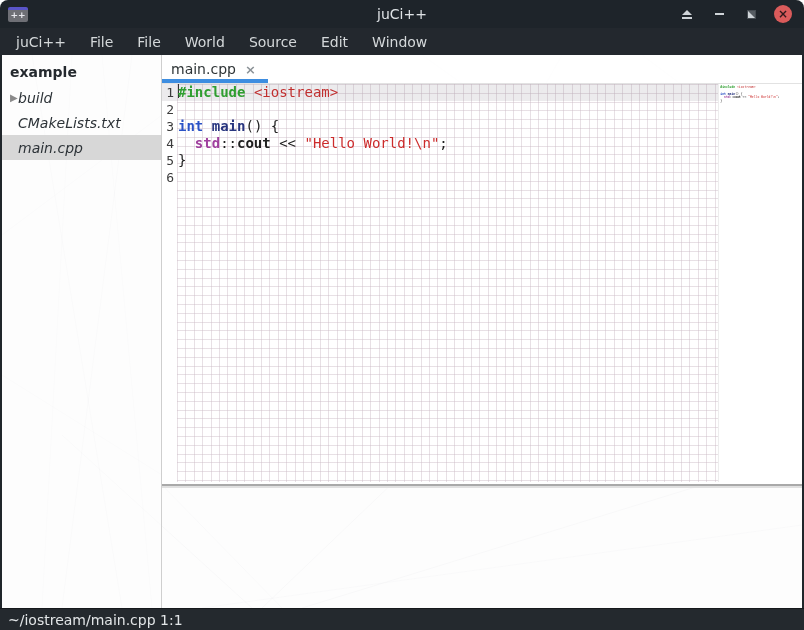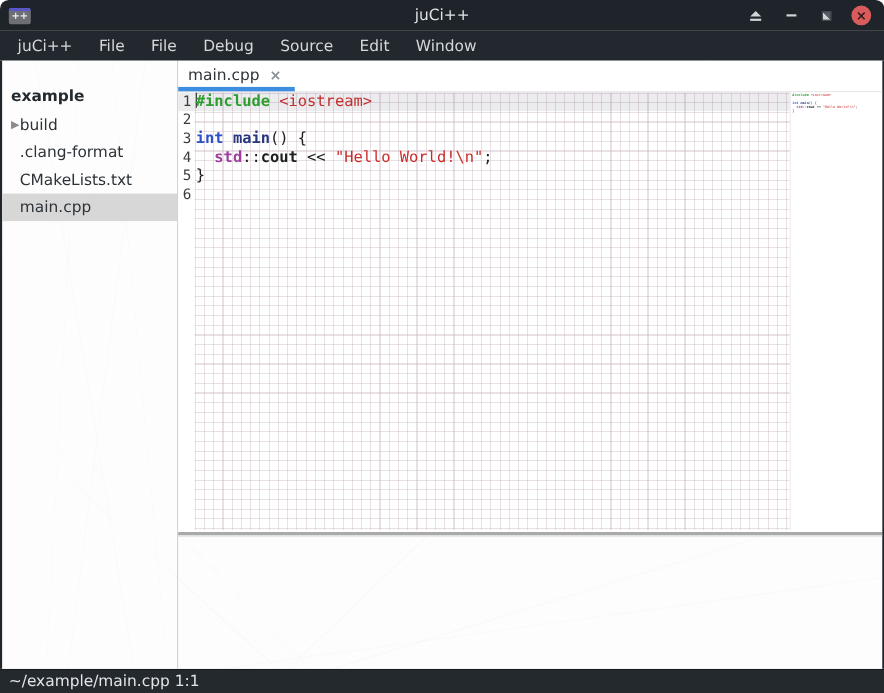--- a/index.html
+++ b/index.html
@@ -23,26 +23,26 @@
 
   
   .menubar { height:27px; background:var(--menubar-bg); display:flex; align-items:center; padding-left:4px; z-index:5; position:relative; }
   .menu-item { color:#d4d8da; font-size:14px; padding:4px 9px; margin:0 3px; border-radius:3px; }
 
   
   .content-row { position:relative; height:553px; display:flex; border-left:2px solid #20262b; border-right:2px solid #20262b; background:#fbfbfb; }
   .texture { position:absolute; inset:0; z-index:0; pointer-events:none; }
 
   
-  .sidebar { position:relative; z-index:1; width:160px; border-right:1px solid #cfcfcf; background:rgba(255,255,255,0.55); padding-top:20px; }
+  .sidebar { position:relative; z-index:1; width:160px; border-right:1px solid #cfcfcf; background:rgba(255,255,255,0.55); padding-top:4px; }
   .sidebar-header { font-weight:bold; font-size:14px; color:#24292e; height:26px; line-height:26px; padding-left:8px; }
   .tree-item { height:25px; display:flex; align-items:center; font-size:14px; color:#2d3338; }
   .tree-item.selected { background:var(--selected-row); }
   .expander { width:16px; padding-left:8px; font-size:10px; color:#8a8a8a; flex:0 0 auto; }
-  .tree-label { padding-left:0; }
+  .tree-label { padding-left:0;font-style:italic; }
 
   
   .main-col { position:relative; z-index:1; flex:1; display:flex; flex-direction:column; }
 
   .tabbar { height:29px; background:rgba(255,255,255,0.85); border-bottom:1px solid #e2e2e2; display:flex; align-items:stretch; }
   .tab { position:relative; display:flex; align-items:center; gap:9px; padding:0 12px 0 9px; font-size:14px; color:#2e3436; }
   .tab.active::after { content:""; position:absolute; left:0; right:0; bottom:0; height:4px; background:var(--accent); }
   .tab-close { color:#8b9297; font-size:13px; font-weight:bold; }
 
   
@@ -102,21 +102,21 @@
       <div class="close-circle">
         <span>×</span>
       </div>
     </div>
   </div>
 
   <div class="menubar" id="menubar">
       <div class="menu-item">juCi++</div>
       <div class="menu-item">File</div>
       <div class="menu-item">File</div>
-      <div class="menu-item">Debug</div>
+      <div class="menu-item">World</div>
       <div class="menu-item">Source</div>
       <div class="menu-item">Edit</div>
       <div class="menu-item">Window</div>
     </div>
 
   <div class="content-row">
 
     <svg class="texture" width="800" height="553" viewBox="0 0 800 553">
       <g stroke="#5a6a74" stroke-width="1" fill="none">
         <line x1="30" y1="0" x2="120" y2="553" opacity="0.05"></line>
@@ -135,24 +135,20 @@
         <line x1="640" y1="0" x2="800" y2="120" opacity="0.03"></line>
       </g>
     </svg>
 
     <div class="sidebar">
       <div class="sidebar-header">example</div>
       <div id="tree">
           <div class="tree-item">
             <span class="expander">▶</span>
             <span class="tree-label">build</span>
-          </div>
-          <div class="tree-item">
-            <span class="expander"></span>
-            <span class="tree-label">.clang-format</span>
           </div>
           <div class="tree-item">
             <span class="expander"></span>
             <span class="tree-label">CMakeLists.txt</span>
           </div>
           <div class="tree-item selected">
             <span class="expander"></span>
             <span class="tree-label">main.cpp</span>
           </div>
         </div>
@@ -187,15 +183,15 @@
             </div>
         </div>
       </div>
 
       <div class="paned-handle"></div>
       <div class="bottom-panel"></div>
     </div>
   </div>
 
   <div class="statusbar">
-    <span>~/example/main.cpp 1:1</span>
+    <span>~/iostream/main.cpp 1:1</span>
   </div>
 </div>
 
 </body></html>

